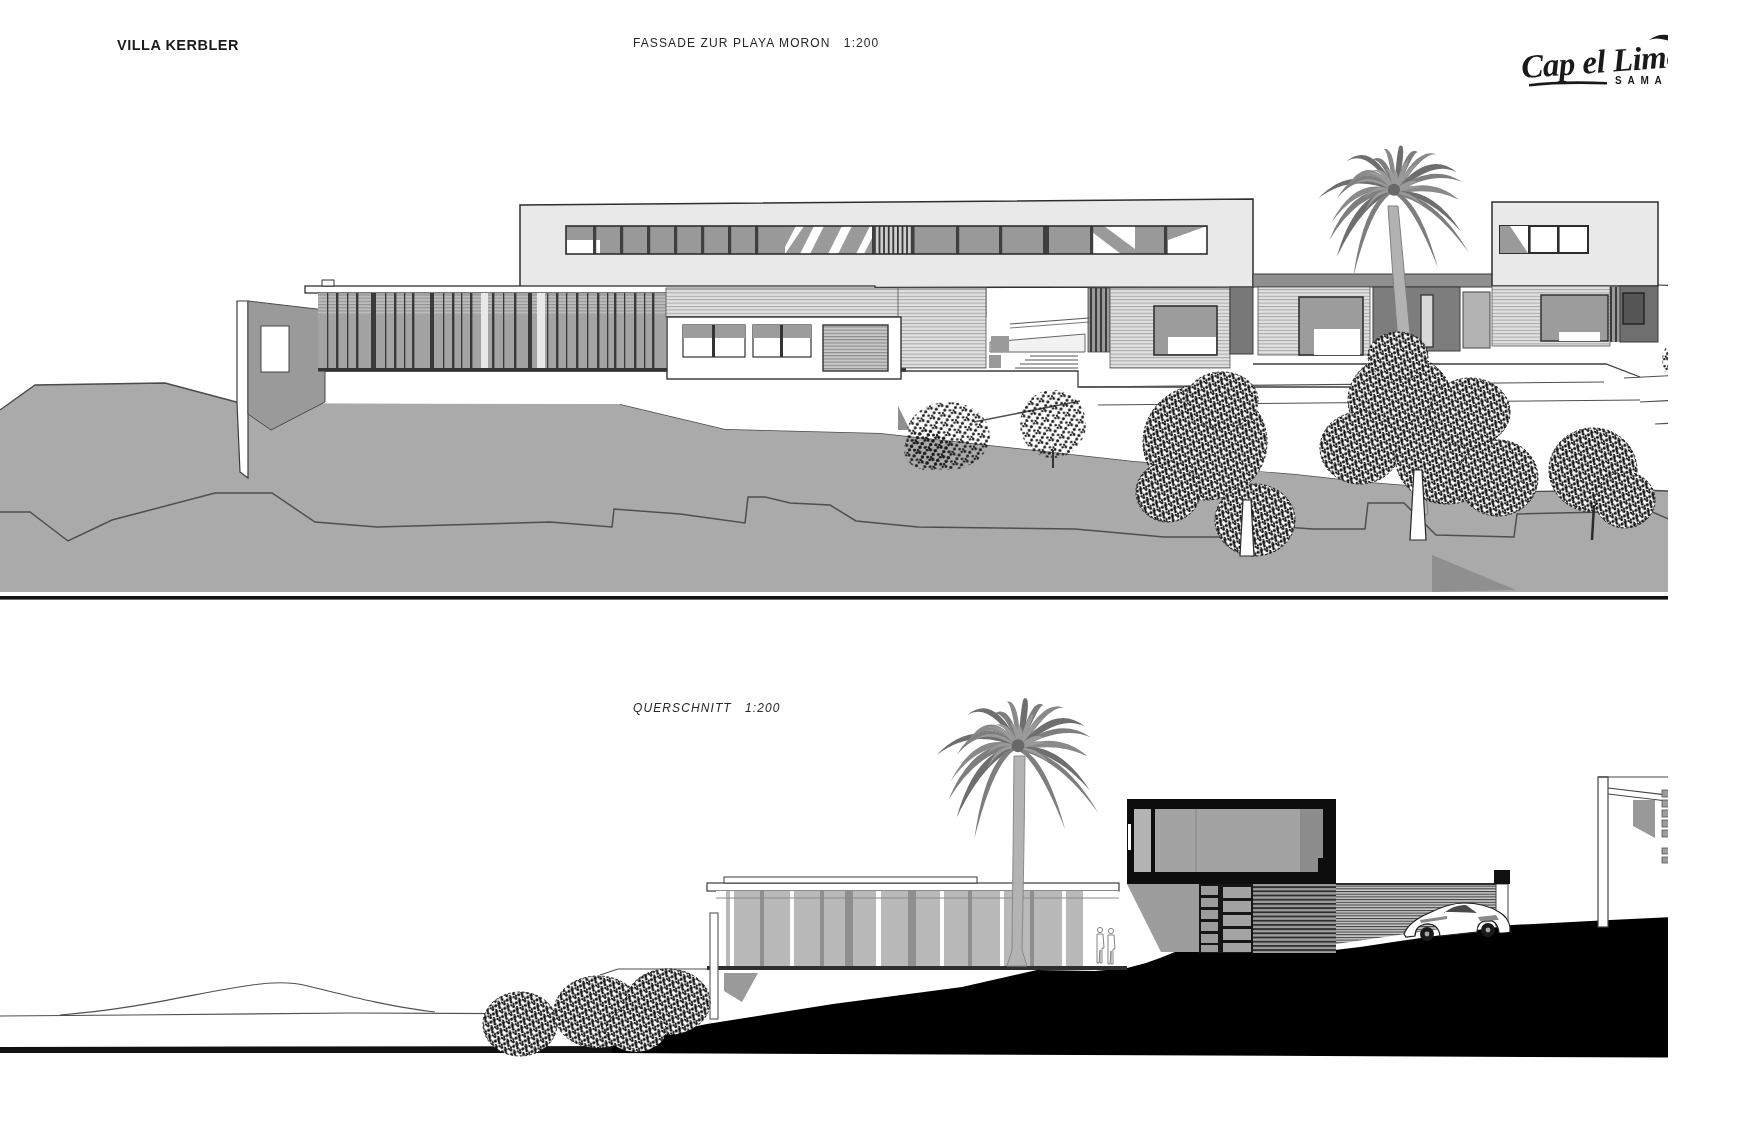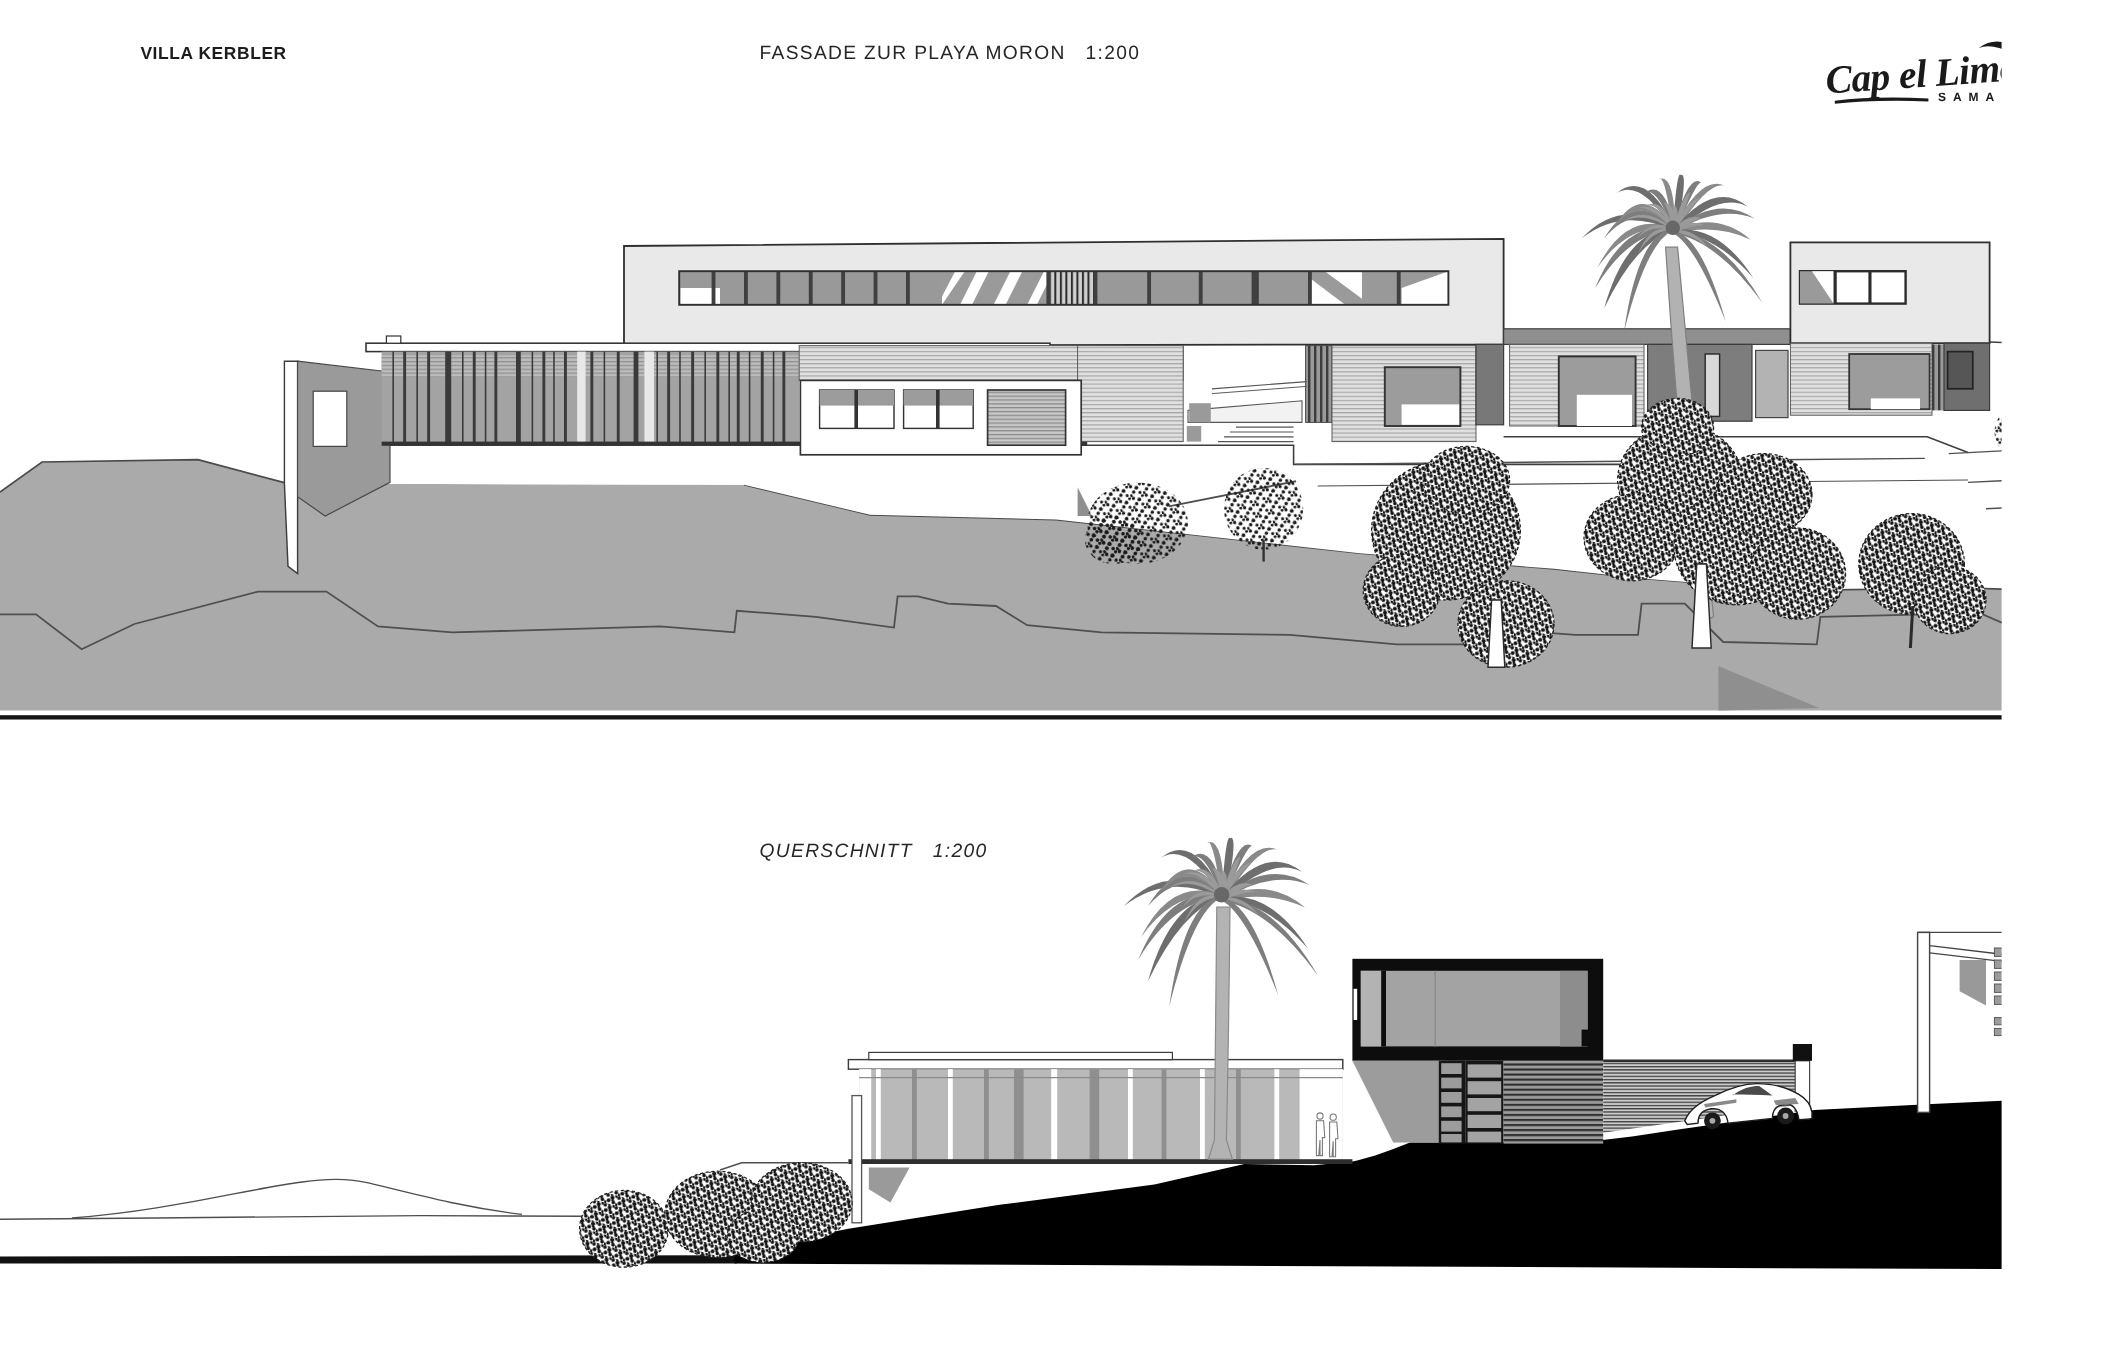--- a/index.html
+++ b/index.html
@@ -1,20 +1,20 @@
 <!DOCTYPE html>
 <html><head>
 <meta charset="utf-8">
 <style>
   html,body{margin:0;padding:0;background:#ffffff;}
   .page{position:relative;width:1668px;height:1142px;background:#ffffff;overflow:hidden;
         font-family:"Liberation Sans", sans-serif;}
   svg{position:absolute;left:0;top:0;}
   .t1{position:absolute;font-weight:bold;font-size:14.5px;letter-spacing:0.5px;color:#1c1c1c;line-height:1;white-space:nowrap;}
-  .t2{position:absolute;font-size:16px;letter-spacing:1.1px;color:#262626;line-height:1;white-space:nowrap;}
+  .t2{position:absolute;font-size:12px;letter-spacing:1.1px;color:#262626;line-height:1;white-space:nowrap;}
   .t3{position:absolute;font-size:12.5px;letter-spacing:0.2px;color:#1c1c1c;font-weight:bold;line-height:1;white-space:nowrap;}
 </style>
 </head>
 <body>
 <div class="page">
 
 <div class="t1" style="left:117px;top:38px;">VILLA KERBLER</div>
 
 <div class="t2" style="left:633px;top:37px;">FASSADE ZUR PLAYA MORON&nbsp;&nbsp;&nbsp;1:200</div>
 

